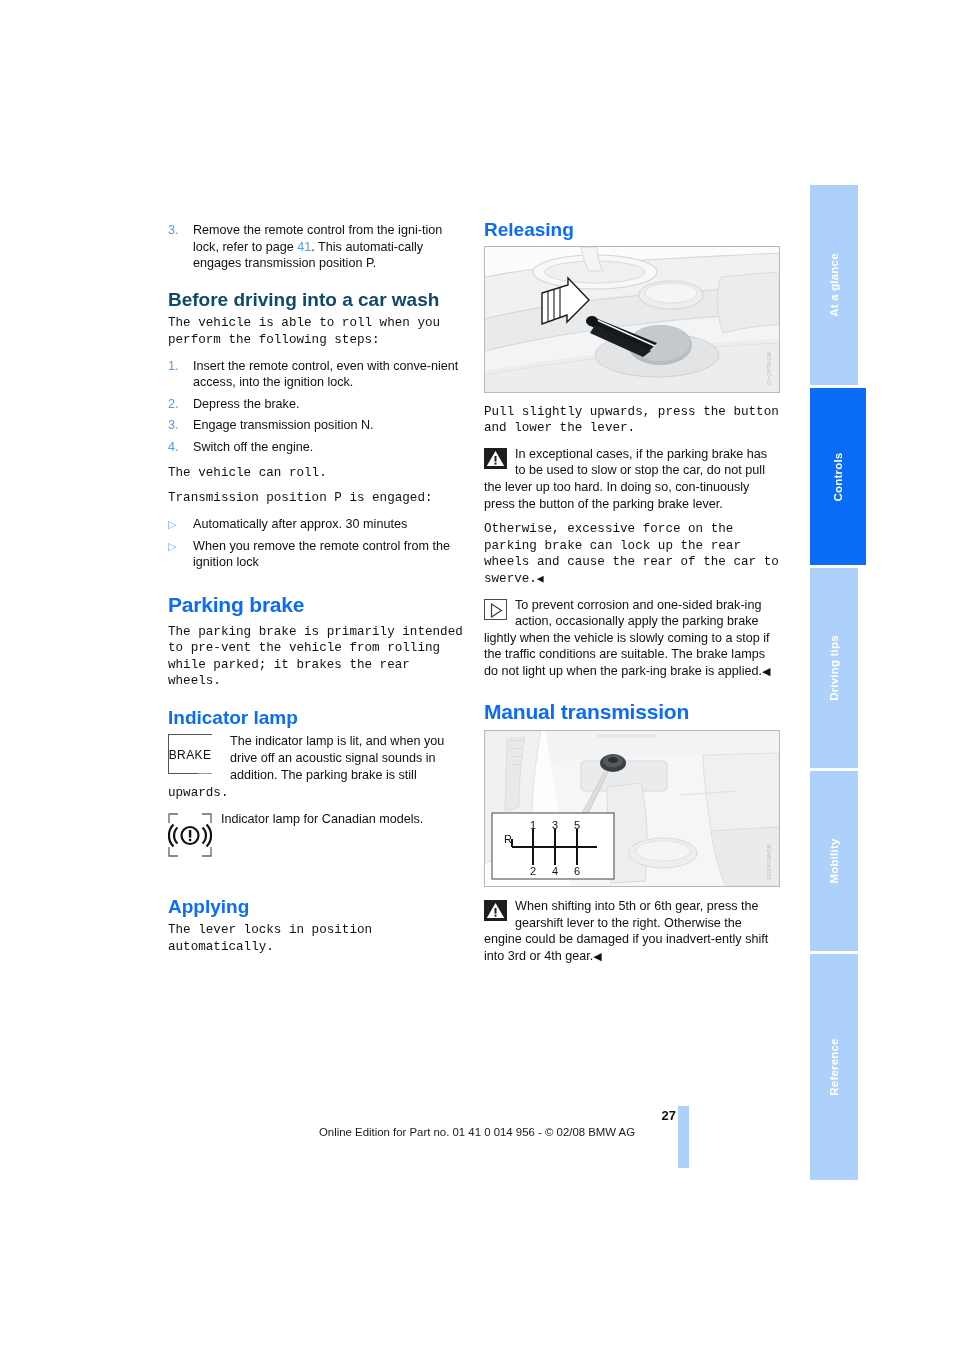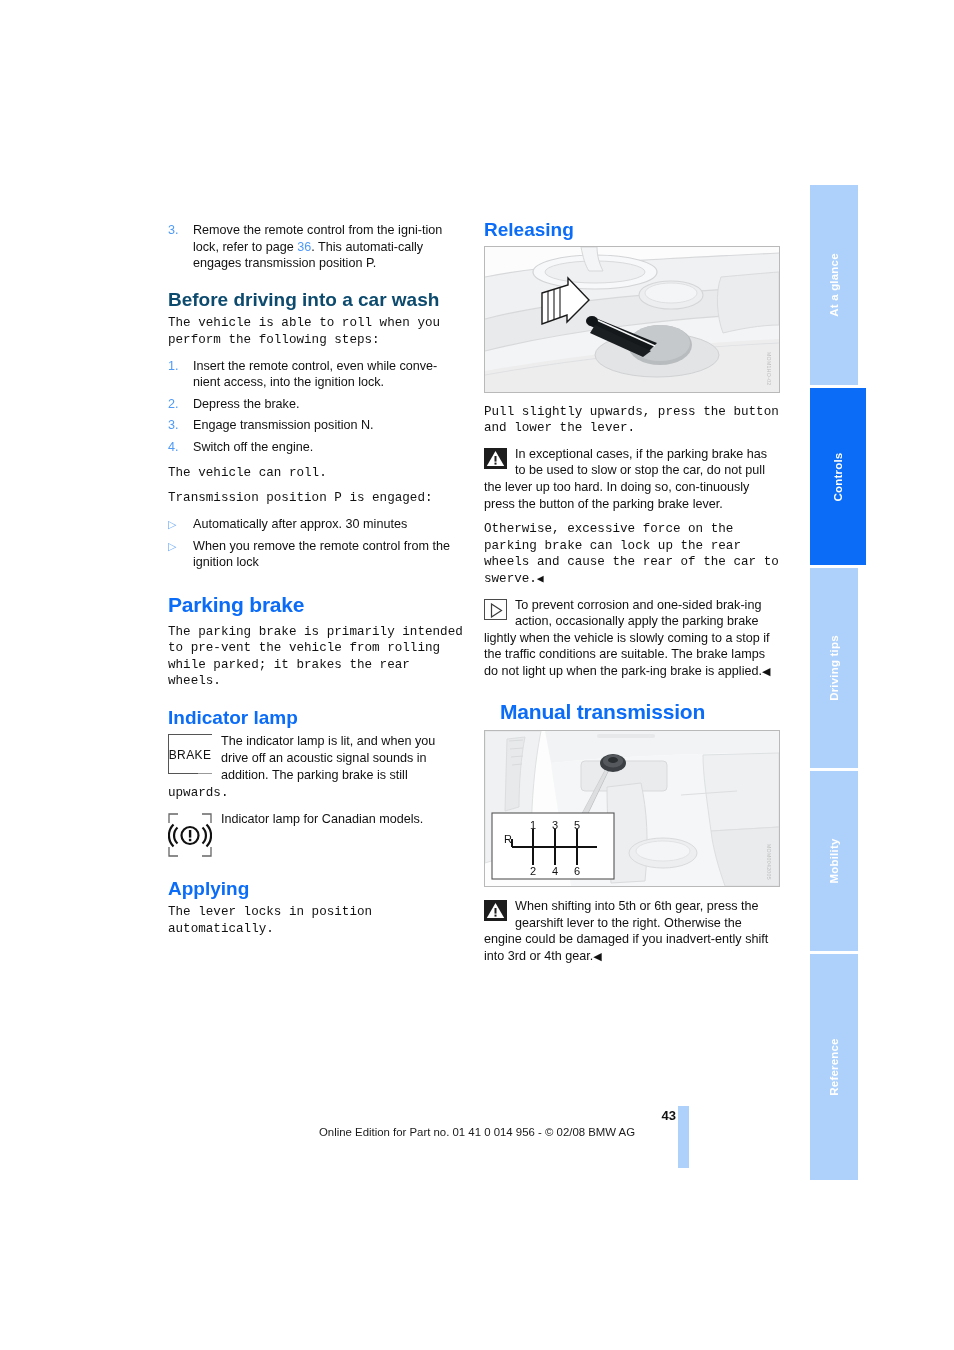--- a/index.html
+++ b/index.html
@@ -138,21 +138,21 @@
   .info-ico svg { position: absolute; left: 5px; top: 3px; }
 
   .endmark { font-size: 11px; }
 
   
   .lampline { position: relative; min-height: 40px; margin-bottom: 2px; }
   .lamp-brake {
     float: left;
     width: 44px;
     height: 44px;
-    margin: 1px 9px 0 0;
+    margin: 1px 18px 0 0;
     position: relative;
   }
   .lamp-brake .corner { position: absolute; background: #555; }
   .lamp-brake .word {
     position: absolute;
     left: 0; right: 0;
     top: 13px;
     text-align: center;
     font-size: 12px;
     letter-spacing: .4px;
@@ -236,31 +236,31 @@
     <div class="tab" style="top:769px;height:226px;">
       <span class="tab-label">Reference</span>
     </div>
   </div>
 
   <div class="col col-left">
 
     <div class="steps">
       <div class="step">
         <span class="step-num">3.</span>
-        <span class="step-body"><span>Remove the remote control from the igni-tion lock, refer to page </span><span class="pgref">36</span><span>. This automati-cally engages transmission position P.</span></span>
+        <span class="step-body"><span>Remove the remote control from the igni-tion lock, refer to page </span><span class="pgref">41</span><span>. This automati-cally engages transmission position P.</span></span>
       </div>
     </div>
 
     <h2 class="sub pale">Before driving into a car wash</h2>
     <p class="txt">The vehicle is able to roll when you perform the following steps:</p>
 
     <div class="steps">
       <div class="step">
         <span class="step-num">1.</span>
-        <span class="step-body">Insert the remote control, even while conve-nient access, into the ignition lock.</span>
+        <span class="step-body">Insert the remote control, even with conve-nient access, into the ignition lock.</span>
       </div>
       <div class="step">
         <span class="step-num">2.</span>
         <span class="step-body">Depress the brake.</span>
       </div>
       <div class="step">
         <span class="step-num">3.</span>
         <span class="step-body">Engage transmission position N.</span>
       </div>
       <div class="step">
@@ -317,21 +317,21 @@
           <path d="M9.5,14.5 A11,11 0 0 0 9.5,30.5" fill="none" stroke="#111" stroke-width="2.2"></path>
           <path d="M5.5,11.5 A15.5,15.5 0 0 0 5.5,33.5" fill="none" stroke="#111" stroke-width="2.2"></path>
 
           <path d="M34.5,14.5 A11,11 0 0 1 34.5,30.5" fill="none" stroke="#111" stroke-width="2.2"></path>
           <path d="M38.5,11.5 A15.5,15.5 0 0 1 38.5,33.5" fill="none" stroke="#111" stroke-width="2.2"></path>
         </svg>
       </div>
       <div>Indicator lamp for Canadian models.</div>
     </div>
 
-    <h2 class="sub" style="margin-top:22px;">Applying</h2>
+    <h2 class="sub" style="margin-top:40px;">Applying</h2>
     <p class="txt">The lever locks in position automatically.</p>
   </div>
 
   <div class="col col-right">
 
     <h2 class="sub first">Releasing</h2>
 
     <div class="figure" style="height:145px;">
       <svg width="294" height="145" viewBox="0 0 294 145">
         <rect x="0" y="0" width="294" height="145" fill="#fcfcfc"></rect>
@@ -391,21 +391,21 @@
 
     <div class="note">
       <div class="ico info-ico">
         <svg width="13" height="15" viewBox="0 0 13 15">
           <path d="M1.5,1 L11.5,7.5 L1.5,14 Z" fill="none" stroke="#3b3b3b" stroke-width="1.2"></path>
         </svg>
       </div>
       <span class="ntext">To prevent corrosion and one-sided brak-ing action, occasionally apply the parking brake lightly when the vehicle is slowly coming to a stop if the traffic conditions are suitable. The brake lamps do not light up when the park-ing brake is applied.</span><span class="endmark">◀</span>
     </div>
 
-    <h1 class="sec" style="margin-top:24px;margin-left:16px;">Manual transmission</h1>
+    <h1 class="sec" style="margin-top:24px;">Manual transmission</h1>
 
     <div class="figure" style="height:155px;">
       <svg width="294" height="155" viewBox="0 0 294 155">
         <rect x="0" y="0" width="294" height="155" fill="#fdfdfd"></rect>
 
         <path d="M60,0 L294,0 L294,22 C210,22 120,26 66,32 Z" fill="#f2f3f4"></path>
         <rect x="112" y="3" width="58" height="4" rx="2" fill="#e6e8e9"></rect>
 
         <path d="M0,0 L56,0 C50,30 46,70 46,118 L0,132 Z" fill="#f0f1f2" stroke="#dfe1e3" stroke-width="1"></path>
         <path d="M22,8 L40,6 C36,26 34,52 34,76 L20,80 Z" fill="#e7e9ea" stroke="#d9dbdd" stroke-width="0.9"></path>
@@ -462,17 +462,17 @@
         <svg width="19" height="17" viewBox="0 0 19 17">
           <path d="M9.5,1 L18.2,16 L0.8,16 Z" fill="#ffffff"></path>
           <rect x="8.5" y="6" width="2" height="5.6" fill="#1d1d1d"></rect>
           <rect x="8.5" y="12.6" width="2" height="2" fill="#1d1d1d"></rect>
         </svg>
       </div>
       <span class="ntext">When shifting into 5th or 6th gear, press the gearshift lever to the right. Otherwise the engine could be damaged if you inadvert-ently shift into 3rd or 4th gear.</span><span class="endmark">◀</span>
     </div>
   </div>
 
-  <div class="pagenum">43</div>
+  <div class="pagenum">27</div>
   <div class="pagebar"></div>
   <div class="footer">Online Edition for Part no. 01 41 0 014 956 - © 02/08 BMW AG</div>
 
 </div>
 
 </body></html>

